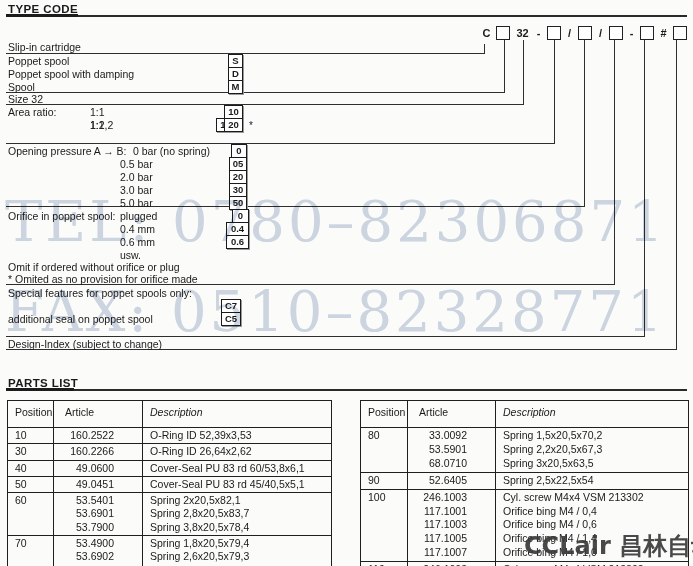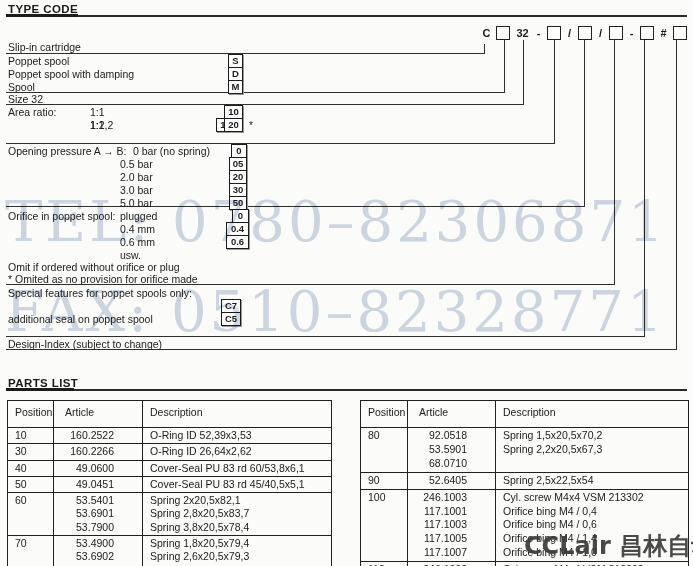--- a/index.html
+++ b/index.html
@@ -39,21 +39,21 @@
   .lt .thead,.lt .tgroup{grid-template-columns:46px 89px 1fr;}
   .rt .thead,.rt .tgroup{grid-template-columns:47px 88px 1fr;}
   .lt{line-height:13.3px;}
   .rt{line-height:13.9px;}
   .cell-r{border-right:1px solid #1f1f1f;}
   .gpos{padding:1px 0 1px 7px;}
   .gart{text-align:right;padding:1px 28px 1px 0;}
   .gdesc{padding:1px 0 1px 7px;}
   .hc.c0{padding-left:7px;}
   .hc.c1{padding-left:11px;}
-  .hc.c2{padding-left:7px;}
+  .hc.c2{padding-left:7px;font-style:italic;}
   
   .wm-light{
     position:absolute;font-family:"DejaVu Serif", serif;font-size:56px;line-height:1;
     letter-spacing:3px;white-space:nowrap;color:#c7d1e0;opacity:.85;
     mix-blend-mode:multiply;z-index:6;pointer-events:none;
   }
   .wm-dark{
     position:absolute;font-family:"DejaVu Sans", sans-serif;font-size:24px;font-weight:bold;
     white-space:nowrap;color:#3a3a3a;opacity:.92;z-index:7;pointer-events:none;letter-spacing:0;
   }
@@ -263,27 +263,28 @@
   </div>
 <div class="ptable rt" id="table-right" style="left:360px;top:400px;width:327px;">
     <div class="thead">
       <div class="hc c0 cell-r">Position</div>
       <div class="hc c1 cell-r">Article</div>
       <div class="hc c2">Description</div>
     </div>
     <div class="tgroup">
       <div class="gpos cell-r">80</div>
       <div class="gart cell-r">
-        <div>92.0518</div>
+        <div>33.0092</div>
         <div>53.5901</div>
         <div>68.0710</div>
       </div>
       <div class="gdesc">
         <div>Spring  1,5x20,5x70,2</div>
         <div>Spring  2,2x20,5x67,3</div>
+        <div>Spring  3x20,5x63,5</div>
       </div>
     </div>
     <div class="tgroup">
       <div class="gpos cell-r">90</div>
       <div class="gart cell-r">
         <div>52.6405</div>
       </div>
       <div class="gdesc">
         <div>Spring  2,5x22,5x54</div>
       </div>

